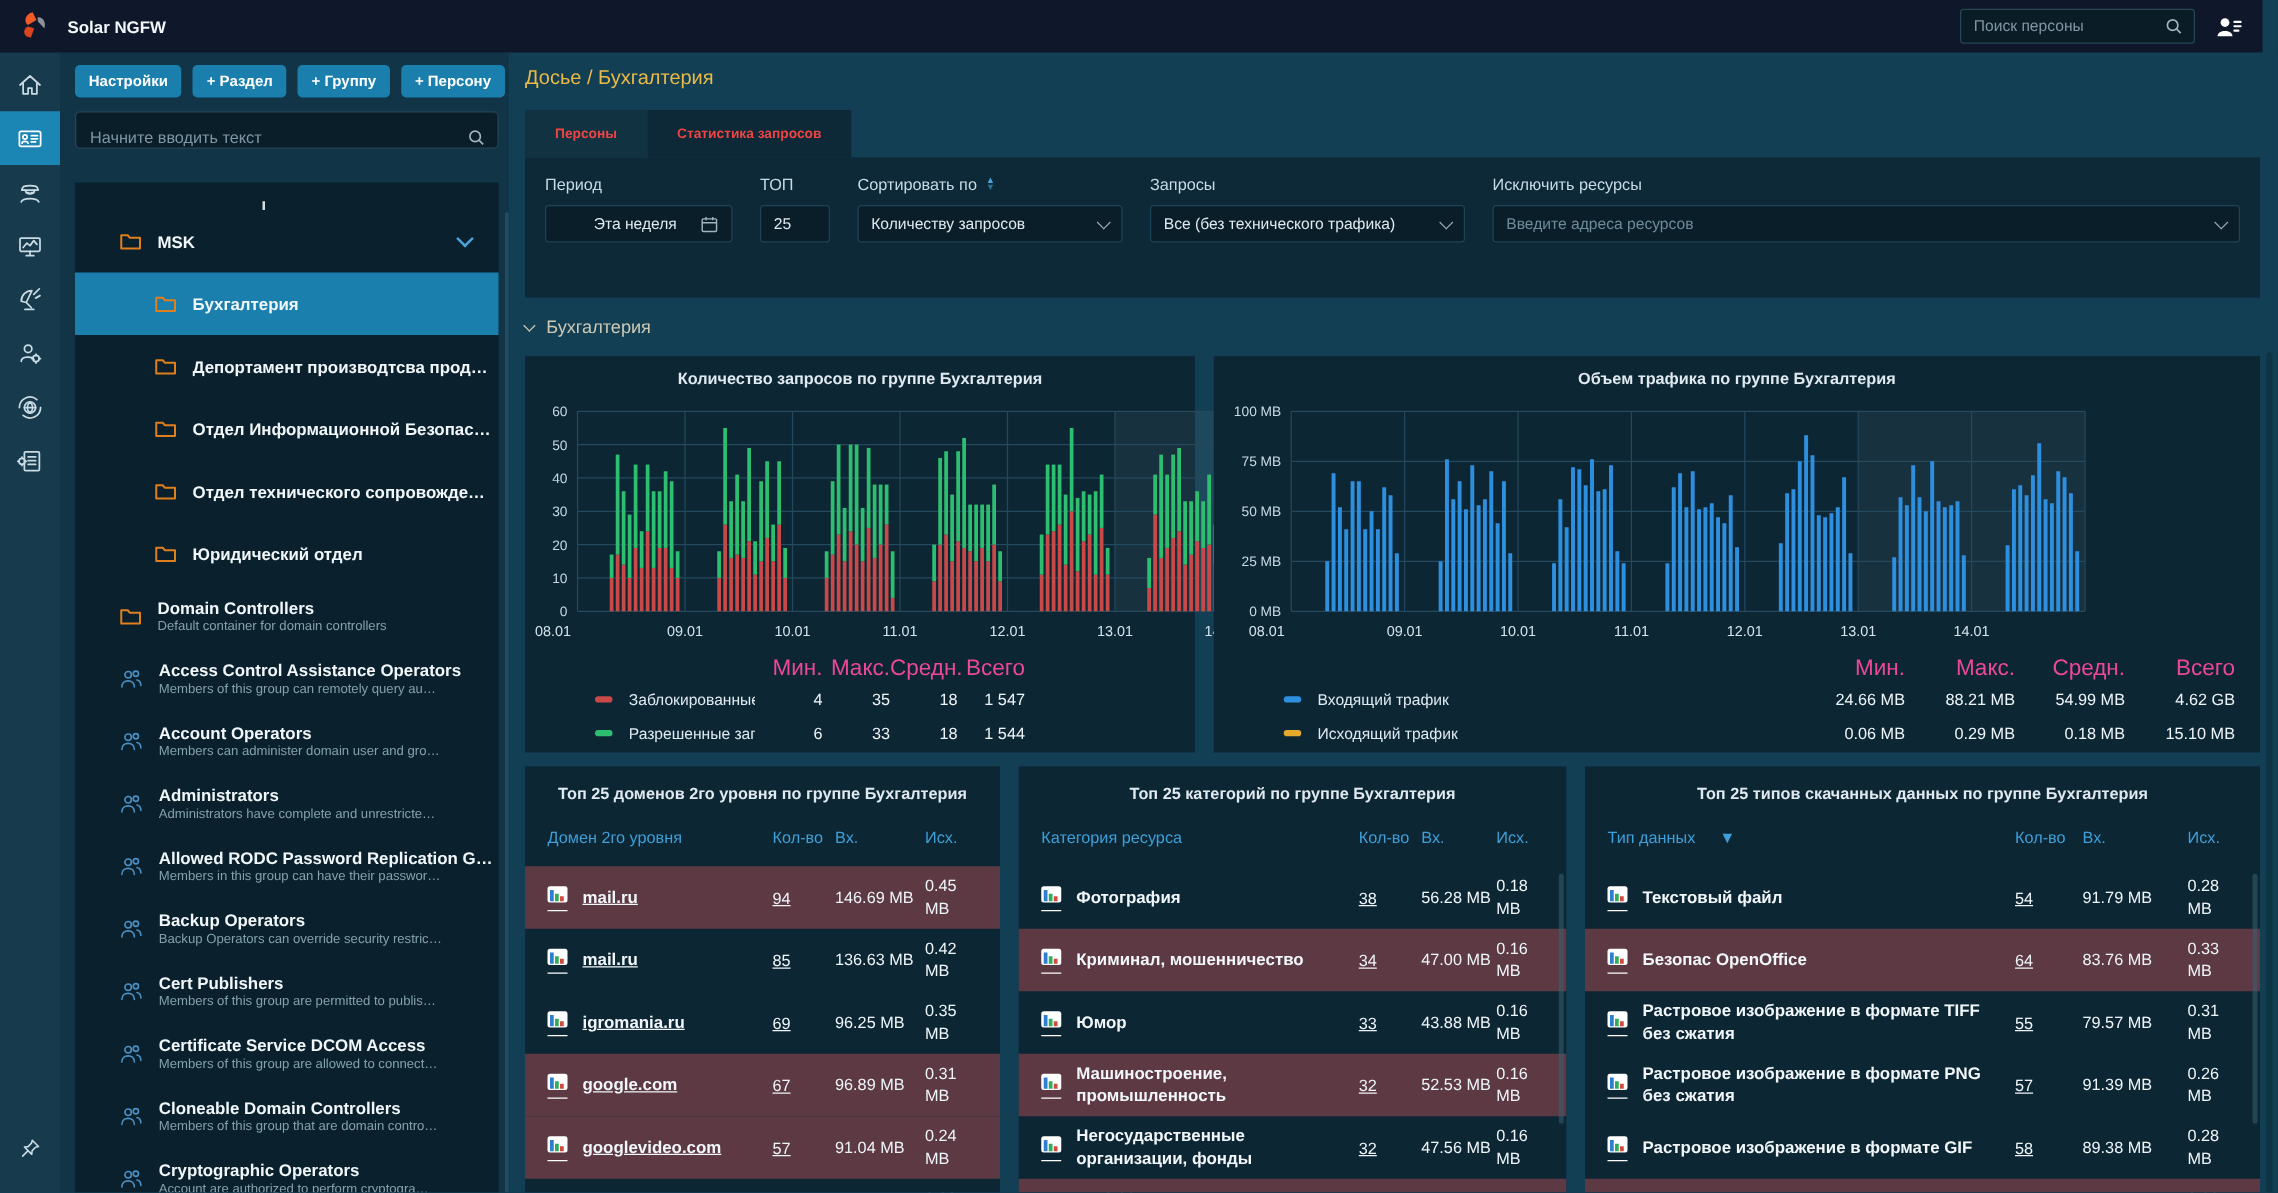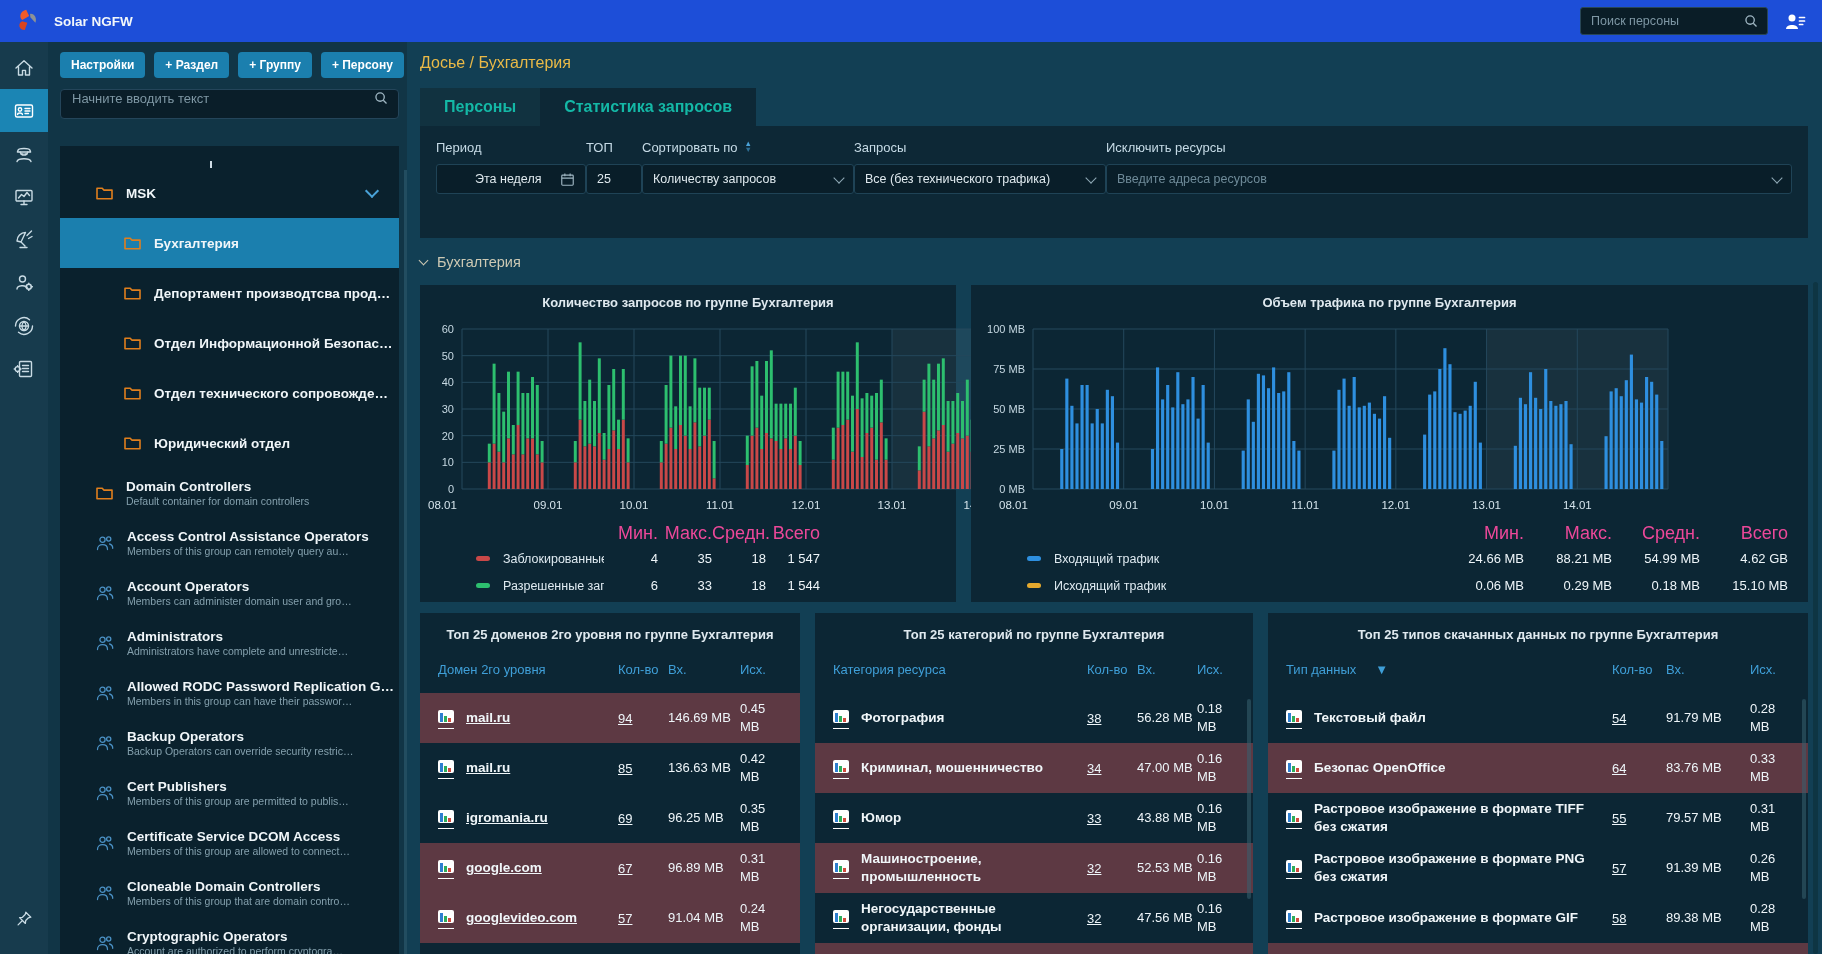--- a/index.html
+++ b/index.html
@@ -1,21 +1,21 @@
 <!DOCTYPE html>
 <html><head>
 <meta charset="utf-8">
 <style>
   html,body{margin:0;padding:0}
   body{width:1822px;height:954px;overflow:hidden;background:#123f54;
        font-family:"Liberation Sans",sans-serif;color:#e8f1f6;position:relative}
   svg text{font-family:"Liberation Sans",sans-serif}
 
   
-  .header{position:absolute;top:0;left:0;right:0;height:42px;background:#1d4ed8;
+  .header{position:absolute;top:0;left:0;right:12px;height:42px;background:#0f172a;
           display:flex;align-items:center;z-index:5}
   .logo{width:50px;display:flex;justify-content:center;align-items:center}
   .app-title{font-size:13.5px;font-weight:bold;color:#f2f7fa;margin-left:4px}
   .header-right{margin-left:auto;display:flex;align-items:center;gap:16px;padding-right:16px}
   .person-search{width:170px;height:26px;background:#0a1d27;border:1px solid #284656;border-radius:3px;
                  display:flex;align-items:center;padding:0 8px}
   .person-search input{flex:1;background:none;border:none;outline:none;color:#dfe9ee;
                        font:12.5px "Liberation Sans",sans-serif;min-width:0}
   .person-search input::placeholder{color:#7e97a4}
 
@@ -28,21 +28,21 @@
   .rail-item.active svg{stroke:#ffffff}
   .rail-pin{margin-top:auto;margin-bottom:14px}
 
   
   .tree{position:absolute;top:42px;left:48px;width:359px;bottom:0;background:#113546;
         box-sizing:border-box;padding:10px 8px 0 12px;display:flex;flex-direction:column}
   .tree-buttons{display:flex;gap:9px}
   .btn{background:#1b7fae;color:#fff;border:none;border-radius:4px;height:26px;padding:0 11px;
        font:bold 12px "Liberation Sans",sans-serif;cursor:pointer;white-space:nowrap}
   .tree-search{margin-top:11px;height:28px;background:#0a1e29;border:1px solid #24455a;border-radius:4px;
-               display:flex;align-items:flex-start;padding:0 9px}
+               display:flex;align-items:flex-end;padding:0 9px}
   .tree-search input{flex:1;background:none;border:none;outline:none;color:#dfe9ee;
                      font:13px "Liberation Sans",sans-serif;min-width:0}
   .tree-search input::placeholder{color:#7e97a4}
   .tree-list{margin-top:27px;flex:1;background:#0a212d;overflow:hidden;position:relative}
   .tnode{height:50px;display:flex;align-items:center;gap:13px;padding-left:36px;box-sizing:border-box;cursor:pointer}
   .tnode.lvl2{padding-left:64px}
   .tnode.selected{background:#1b7fae}
   .tnode .lbl{font-size:13.5px;font-weight:bold;color:#f0f6f9;white-space:nowrap;overflow:hidden}
   .tnode .two{display:flex;flex-direction:column;gap:1px;min-width:0}
   .tnode .sub{font-size:10.5px;color:#84a0ad;white-space:nowrap;overflow:hidden}
@@ -52,25 +52,25 @@
   .chev{width:8px;height:8px;border-right:2px solid #4aa3d9;border-bottom:2px solid #4aa3d9;
         transform:rotate(45deg);display:inline-block}
   .tnode .chev{margin-left:auto;margin-right:22px;margin-top:-4px}
   .tree-scrollbar{position:absolute;right:0;top:128px;bottom:0;width:3px;background:#28566a;opacity:.75}
 
   
   .main{position:absolute;top:42px;left:407px;right:0;bottom:0;background:#123f54;
         box-sizing:border-box;padding:0 14px 0 13px;overflow:hidden}
   .breadcrumb{margin-top:12px;font-size:16px;color:#eaba47;height:22px}
   .tabs{display:flex;margin-top:12px}
-  .tab{height:38px;display:flex;align-items:center;padding:0 24px;font-size:16px;font-weight:bold;
-       color:#14b8a6;background:#113240;cursor:pointer}
+  .tab{height:38px;display:flex;align-items:center;padding:0 24px;font-size:11px;font-weight:bold;
+       color:#ef4444;background:#113240;cursor:pointer}
   .tab.active{background:#0d2836}
   .filter-panel{background:#0d2836;height:112px;box-sizing:border-box;padding:12px 16px 0}
-  .filters{display:flex;}
+  .filters{display:flex;gap:22px}
   .fgroup{display:flex;flex-direction:column;gap:8px}
   .flabel{font-size:13px;color:#c6dbe6;display:flex;align-items:center;height:18px}
   .control{height:30px;background:#091e29;border:1px solid #1f4356;border-radius:3px;
            display:flex;align-items:center;padding:0 10px;font-size:12.5px;color:#dfe9ee;
            box-sizing:border-box;cursor:pointer}
   .control .ph{color:#6f8b99}
   .selchev{width:7px;height:7px;border-right:1.5px solid #8fa9b6;border-bottom:1.5px solid #8fa9b6;
            transform:rotate(45deg);margin-left:auto;margin-bottom:3px;flex-shrink:0}
   .sort-arrows{display:inline-flex;flex-direction:column;margin-left:7px;line-height:6px;font-size:7.5px}
   .sort-arrows .up{color:#4aa3d9}.sort-arrows .dn{color:#2e6f95}

